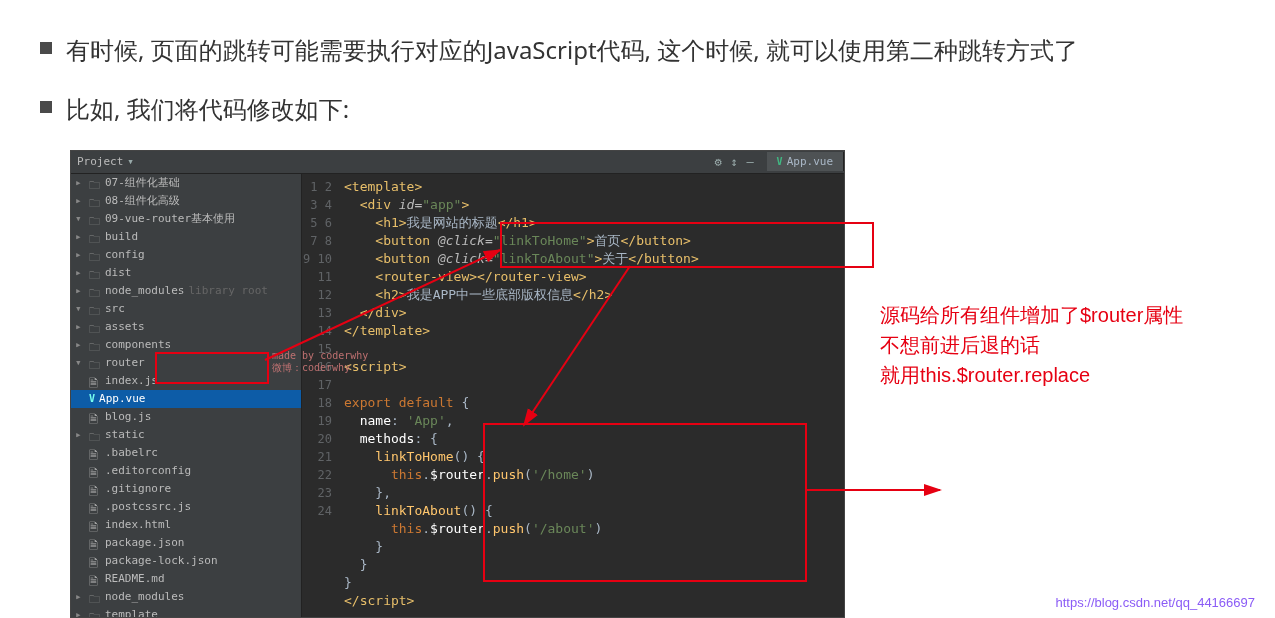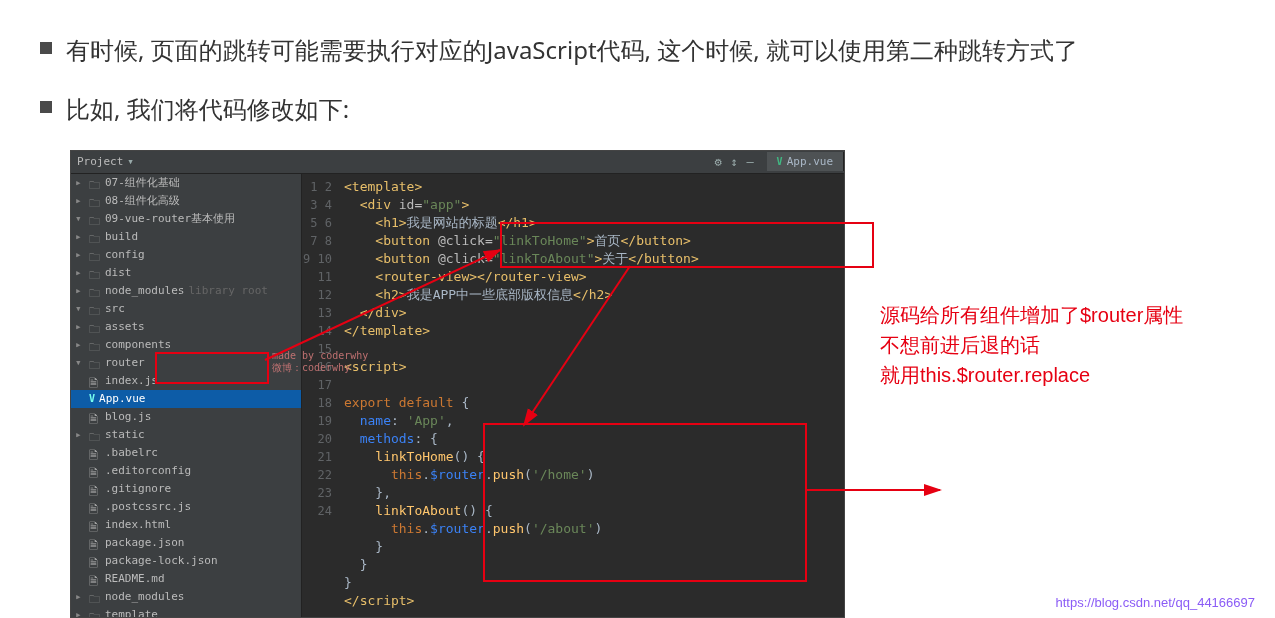--- a/index.html
+++ b/index.html
@@ -27,24 +27,24 @@
   .row.sel{background:#0d5ca7;color:#fff;}
   .row.sel .vue-icon{color:#7fe;}
   .indent1{padding-left:14px;}
   .indent2{padding-left:28px;}
   .indent3{padding-left:42px;}
   .indent4{padding-left:56px;}
   .editor{flex:1;display:flex;background:#2b2b2b;position:relative;}
   .gutter{width:30px;text-align:right;color:#606366;padding:4px 8px 0 0;font-size:12px;line-height:18px;user-select:none;}
   .code{flex:1;padding:4px 8px 0 4px;white-space:pre;font-size:13px;line-height:18px;}
   .tag{color:#e8bf6a;}
-  .attr{color:#bababa;}
+  .attr{color:#bababa;font-style:italic;}
   .str{color:#6a8759;}
   .kw{color:#cc7832;}
-  .prop{color:#3b82f6;text-align:center;}
+  .prop{color:#ffffff;text-align:center;}
   .fn{color:#ffc66d;}
   .punc{color:#a9b7c6;}
   .watermark{position:absolute;color:#c77;font-size:10px;line-height:12px;opacity:.9;}
   
   .redbox{position:absolute;border:2px solid #e60012;pointer-events:none;}
   .redbox.b1{left:430px;top:72px;width:370px;height:42px;}
   .redbox.b2{left:413px;top:273px;width:320px;height:155px;}
   .redbox.b3{left:85px;top:202px;width:110px;height:28px;border-width:2px;}
   svg.arrows{position:absolute;inset:0;pointer-events:none;overflow:visible;}
   

